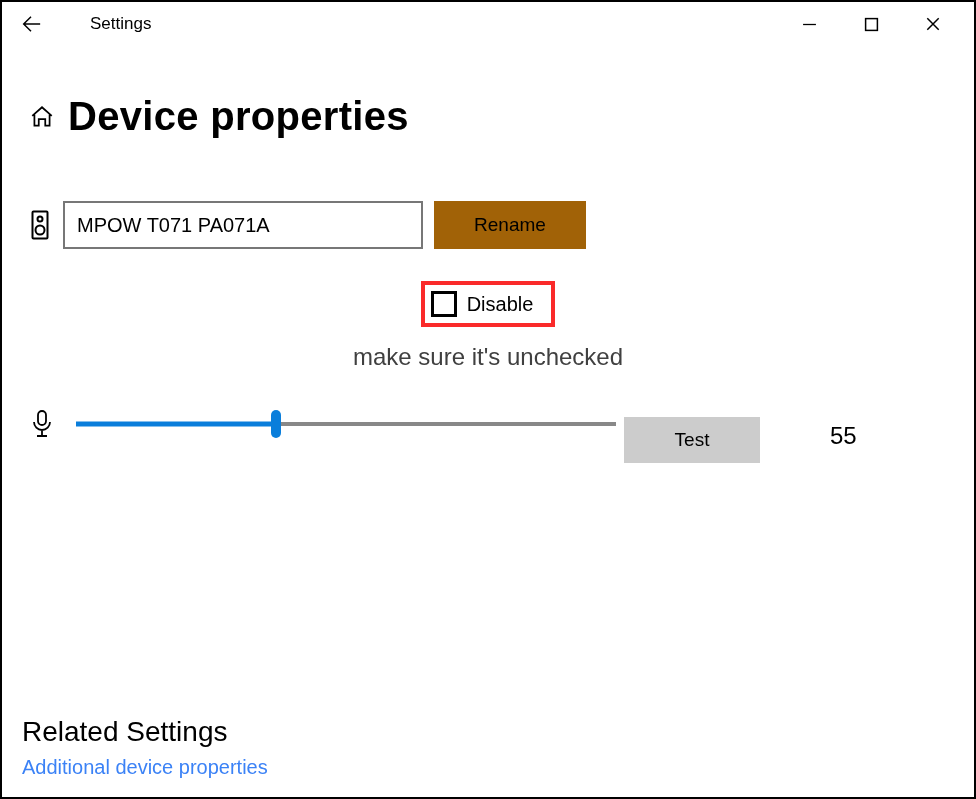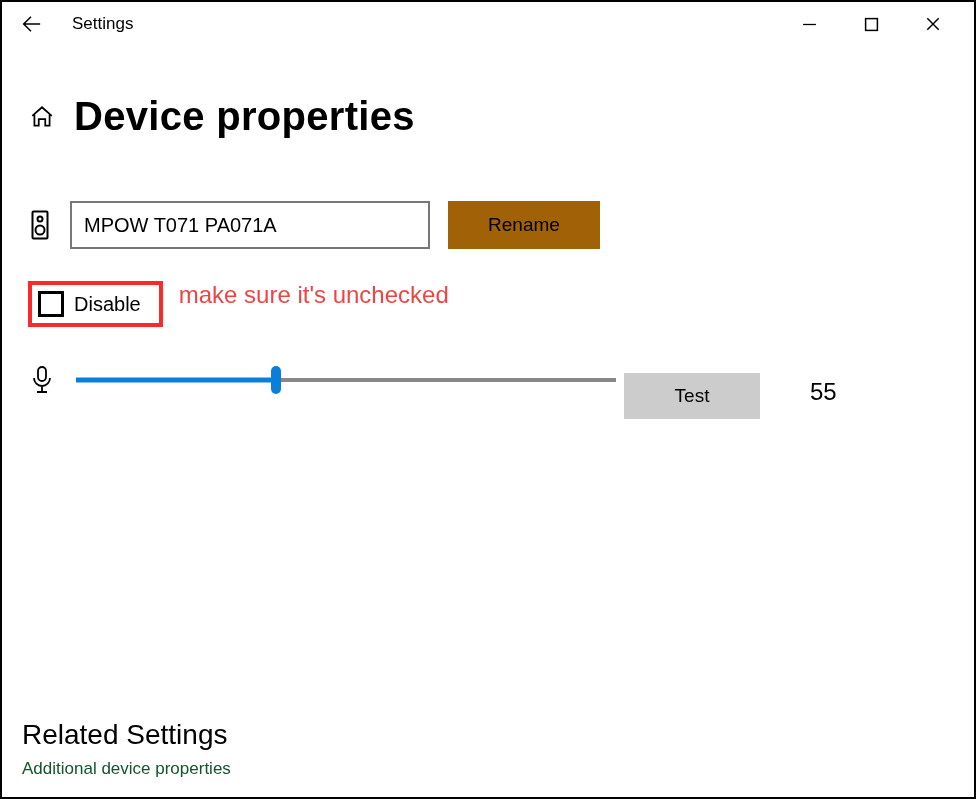--- a/index.html
+++ b/index.html
@@ -1,56 +1,56 @@
 <!DOCTYPE html>
 <html><head>
   <meta charset="utf-8">
   <style>
     * { box-sizing: border-box; margin: 0; padding: 0; }
     body { width: 976px; height: 799px; font-family: "Segoe UI", Arial, sans-serif; background: #fff; color: #000; border: 2px solid #000; position: relative; overflow: hidden; }
 
     .titlebar { height: 44px; display: flex; align-items: center; padding: 0 10px; }
     .titlebar .back { width: 38px; height: 38px; display: flex; align-items: center; justify-content: center; cursor: pointer; }
-    .titlebar .title { margin-left: 22px; font-size: 17px; font-weight: 400; }
+    .titlebar .title { margin-left: 40px; font-size: 17px; font-weight: 400; }
     .winctrls { margin-left: auto; display: flex; }
     .winctrls .ctrl { width: 62px; height: 40px; display: flex; align-items: center; justify-content: center; cursor: pointer; }
 
     .content { padding: 48px 26px 0 26px; }
 
-    .page-head { display: flex; align-items: center; gap: 18px; }
+    .page-head { display: flex; align-items: center; gap: 12px; }
     .page-head .home { width: 28px; height: 28px; display: flex; align-items: center; justify-content: center; }
     .page-head h1 { font-size: 40px; font-weight: 600; letter-spacing: .3px; }
 
-    .device-row { display: flex; align-items: center; gap: 18px; margin-top: 62px; }
+    .device-row { display: flex; align-items: center; gap: 11px; margin-top: 62px; }
     .device-row .dev-icon { width: 24px; display:flex; align-items:center; justify-content:center; }
     .device-row input.namebox { width: 360px; height: 48px; border: 2px solid #777; font-size: 20px; padding: 0 12px; font-family: inherit; background:#fff; }
     .device-row .rename { width: 152px; height: 48px; background:#a16207; border:none; font-size:19px; font-family:inherit; cursor:pointer; }
 
-    .disable-wrap { margin-top: 32px; display: flex; gap: 16px; }
+    .disable-wrap { margin-top: 32px; display: flex; align-items: center; gap: 16px; flex-direction: column; }
     .disable-box { border: 4px solid #fa2a2a; padding: 6px 18px 6px 6px; display: flex; align-items: center; gap: 10px; }
     .disable-box .chk { width: 26px; height: 26px; border: 3px solid #000; background:#fff; }
     .disable-box .lbl { font-size: 20px; }
-    .annot { color: #ef4444; font-size: 24px; }
+    .annot { color: #404040; font-size: 24px; }
 
     .section-title { font-size: 28px; font-weight: 500; margin-top: 94px; }
 
     .vol-row { display: flex; align-items: center; gap: 30px; margin-top: 38px; }
     .vol-left { display: flex; flex-direction: row; align-items: flex-start; gap: 8px; }
     .slider-row { display:flex; align-items:center; gap: 14px; }
     .slider { position: relative; width: 540px; height: 20px; margin-left: 6px; }
     .track-bg { position: absolute; left: 0; right: 0; top: 50%; transform: translateY(-50%); height: 4px; background: #888; }
     .track-fill { position: absolute; left: 0; top: 50%; transform: translateY(-50%); height: 5px; background: #0a7edb; }
     .thumb { position: absolute; top: 50%; transform: translate(-50%, -50%); width: 10px; height: 28px; background: #0a7edb; border-radius: 5px; }
-    .vol-value { font-size: 24px; margin-left: 20px; text-align: center; }
+    .vol-value { font-size: 24px; margin-left: 40px; text-align: center; }
     .test { margin-top: 8px; margin-left: 0; width: 136px; height: 46px; background:#ccc; border:none; font-size:19px; font-family:inherit; cursor:pointer; }
     .mic-icon { width: 28px; display:flex; align-items:center; justify-content:center; }
 
     .related { position: absolute; bottom: 18px; left: 20px; }
     .related h2 { font-size: 28px; font-weight: 500; }
-    .related .link { color: #14532d; font-size: 17px; margin-top: 8px; cursor:pointer; }
+    .related .link { color: #3b82f6; font-size: 20px; margin-top: 8px; cursor:pointer; }
   </style>
 </head>
 <body>
 
 <div class="titlebar">
   <div class="back">
     <svg width="22" height="22" viewBox="0 0 24 24" fill="none" stroke="#000" stroke-width="1.6">
         <path d="M12 4 L4 12 L12 20 M4 12 H22"></path>
       </svg>
   </div>

